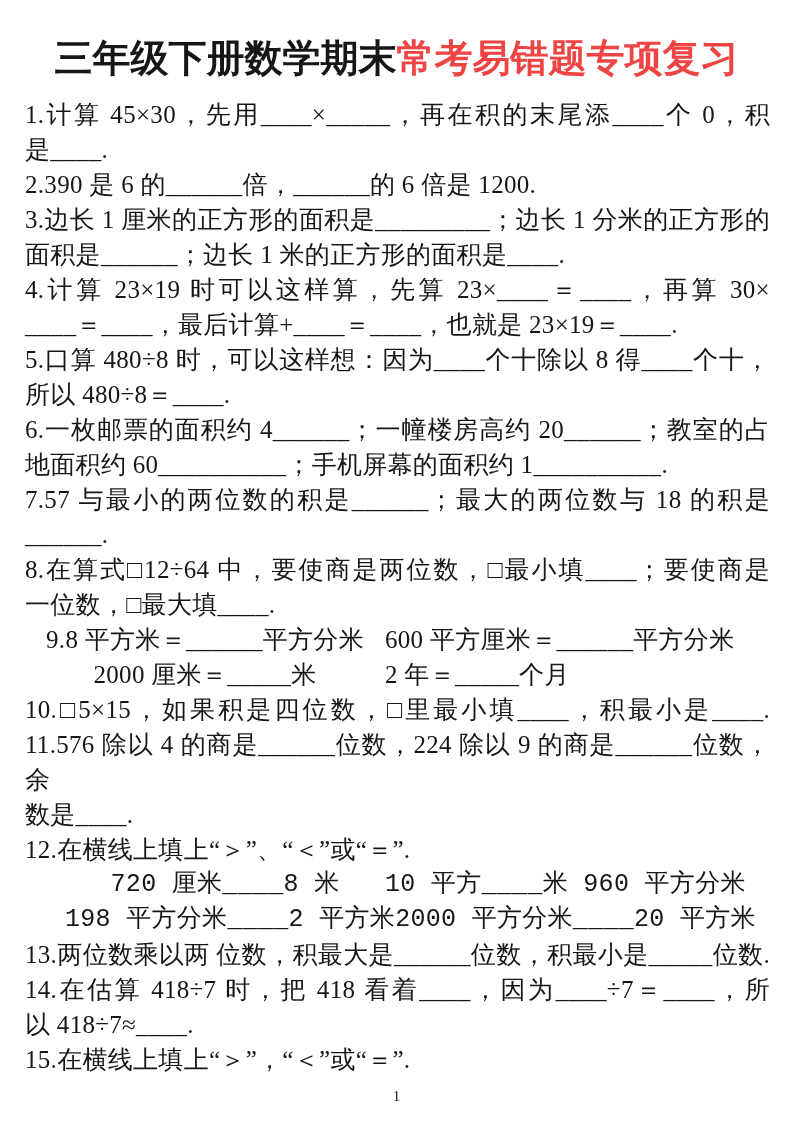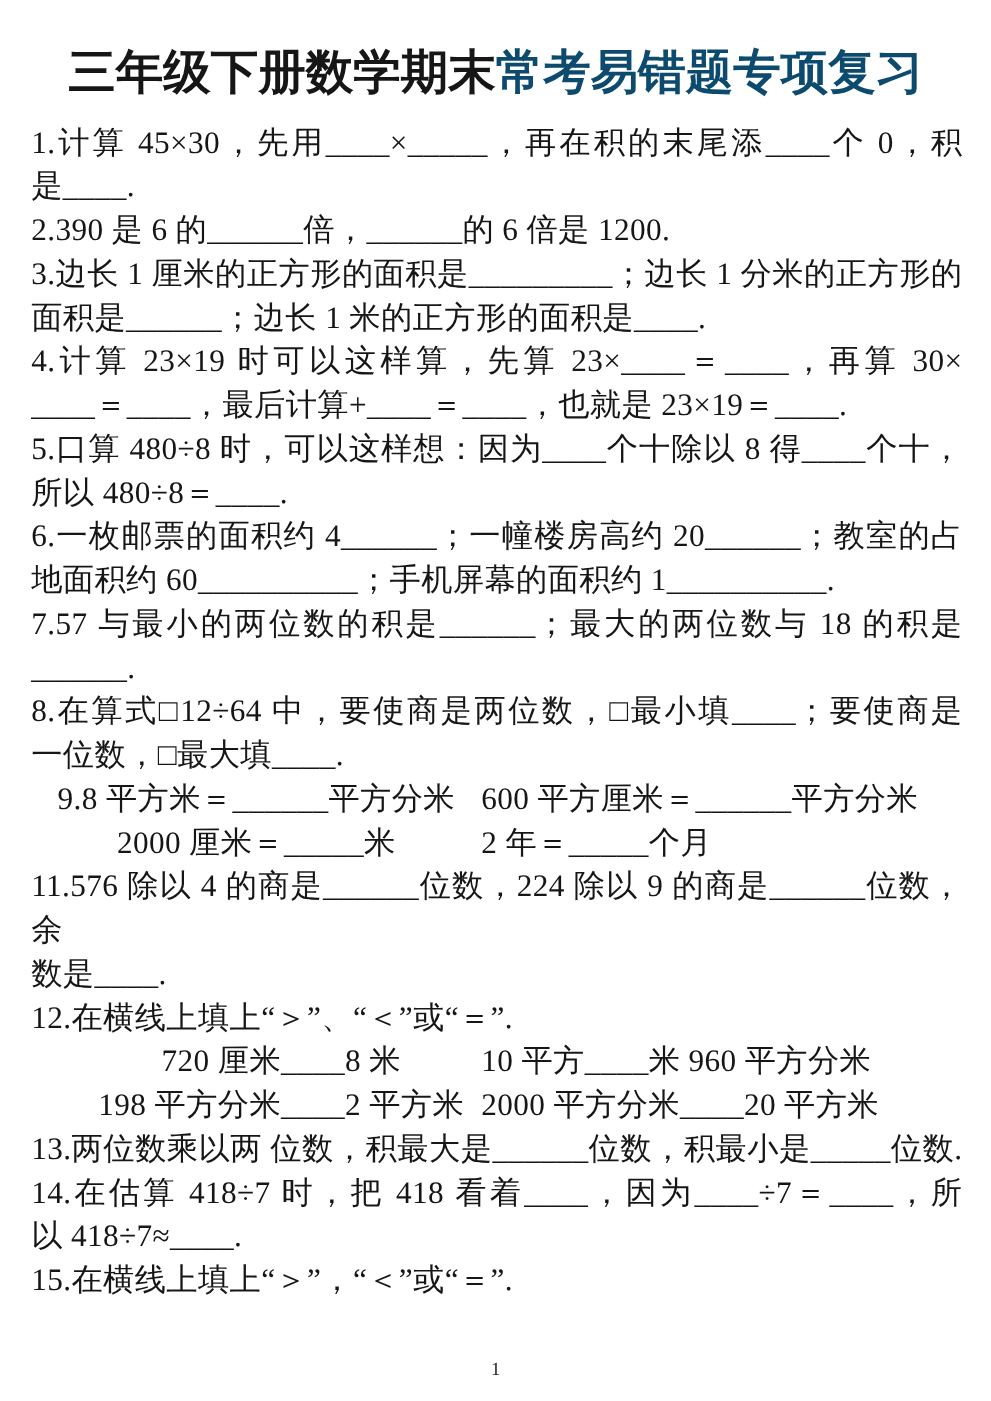--- a/index.html
+++ b/index.html
@@ -16,37 +16,37 @@
   .title {
     margin: 0;
     padding-top: 32px;
     text-align: center;
     font-size: 38px;
     font-weight: bold;
     line-height: 52px;
     letter-spacing: 0px;
     white-space: nowrap;
   }
-  .t-red { color: #0c4a6e; }
+  .t-red { color: #ef4444; }
   .worksheet-body { padding: 3px 23px 0 25px; margin-top: 10px; }
   .line, .row {
     font-size: 25px;
     line-height: 35px;
     white-space: nowrap;
     letter-spacing: 0.3px;
   }
   .line.just {
     white-space: normal;
     text-align: justify;
     text-align-last: justify;
   }
   .row { display: flex; }
   .row .col.left { flex: 0 0 360px; text-align: center; }
   .row .col.right { flex: 1 1 auto; }
-  .row.indent { padding-left: 40px; }
+  .row.indent { padding-left: 40px; font-family: Liberation Mono, monospace; }
   .row.indent .col.left { flex-basis: 320px; }
   .footer {
     position: absolute;
     bottom: 16px;
     left: 0;
     right: 0;
     text-align: center;
     font-size: 15px;
     color: #222222;
   }
@@ -74,20 +74,21 @@
       <div class="line just">8.在算式□12÷64 中，要使商是两位数，□最小填____；要使商是</div>
       <div class="line">一位数，□最大填____.</div>
       <div class="row">
         <span class="col left">9.8 平方米＝______平方分米</span>
         <span class="col right">600 平方厘米＝______平方分米</span>
       </div>
       <div class="row">
         <span class="col left">2000 厘米＝_____米</span>
         <span class="col right">2 年＝_____个月</span>
       </div>
+      <div class="line just">10.□5×15，如果积是四位数，□里最小填____，积最小是____.</div>
       <div class="line just">11.576 除以 4 的商是______位数，224 除以 9 的商是______位数，余</div>
       <div class="line">数是____.</div>
       <div class="line">12.在横线上填上“＞”、“＜”或“＝”.</div>
       <div class="row indent">
         <span class="col left">720 厘米____8 米</span>
         <span class="col right">10 平方____米 960 平方分米</span>
       </div>
       <div class="row indent">
         <span class="col left">198 平方分米____2 平方米</span>
         <span class="col right">2000 平方分米____20 平方米</span>

